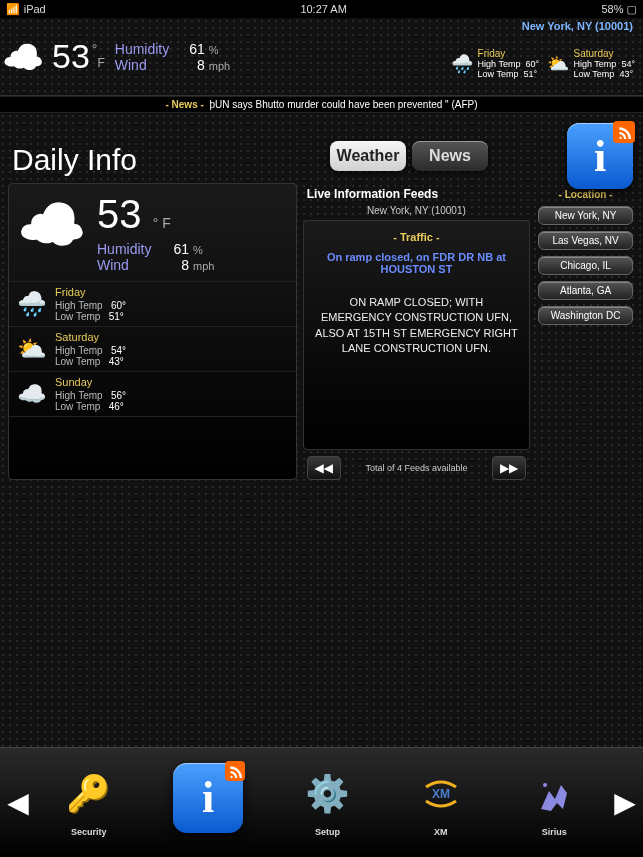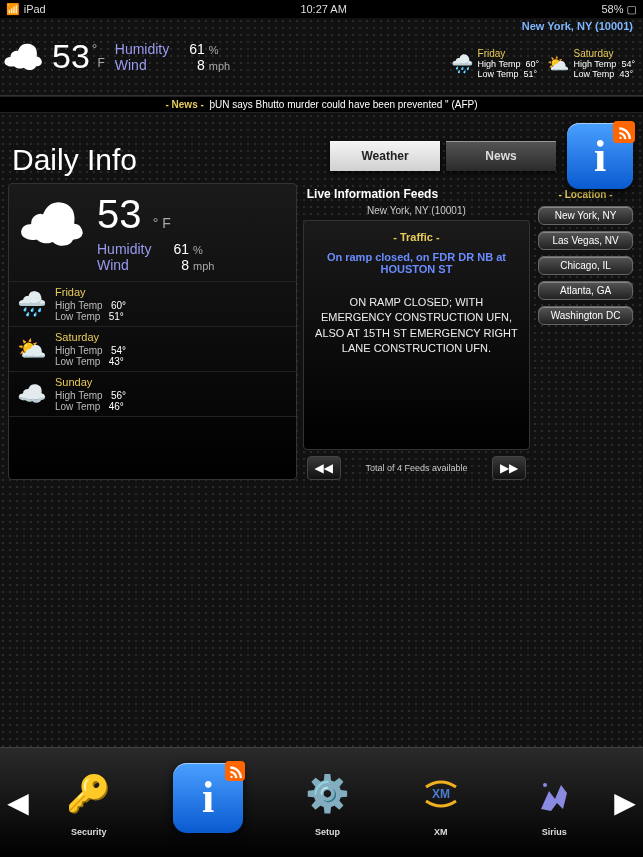--- a/index.html
+++ b/index.html
@@ -44,21 +44,21 @@
 .fday .name { color:#e8cc5a; font-size:10px;}
 .fday .hl { color:#bbb; }
 .fday .hl span { color:#fff;}
 .ticker { font-size:10px; color:#e8cc5a; padding:2px 6px; border-top:1px solid #222; border-bottom:1px solid #222; white-space:nowrap; overflow:hidden;text-align:center;}
 .ticker b { color:#e8cc5a;}
 .ticker span { color:#fff;}
 
 .main { position:relative; padding: 30px 8px 0 8px; }
 .title { font-size: 30px; color:#fff; font-weight:300; padding-left:4px;}
 .tabs { position:absolute; top:28px; left:330px; display:flex; gap:6px;}
-.tab { width:110px; height:30px; border-radius:0; display:flex; align-items:center; justify-content:center; font-size:12px; font-weight:bold; cursor:pointer;
+.tab { width:76px; height:30px; border-radius:8px; display:flex; align-items:center; justify-content:center; font-size:16px; font-weight:bold; cursor:pointer;
   box-shadow: inset 0 1px 0 rgba(255,255,255,.4), 0 2px 4px rgba(0,0,0,.8);
 }
 .tab.active { background:linear-gradient(#f5f5f5,#d0d0d0); color:#222;}
 .tab.inactive { background:linear-gradient(#555,#2a2a2a); color:#ddd;}
 .info-icon { position:absolute; top:10px; right:10px; width:66px; height:66px; border-radius:12px;
   background:linear-gradient(#4aa0ff,#0a5ad0); display:flex; align-items:center; justify-content:center;
   box-shadow:0 3px 8px rgba(0,0,0,.8), inset 0 1px 0 rgba(255,255,255,.5);
 }
 .info-icon .i { font-size:44px; color:#fff; font-weight:bold; font-family:Georgia,serif;}
 .info-icon .rss { position:absolute; top:-2px; right:-2px; width:22px; height:22px; background:#f60; border-radius:4px; display:flex; align-items:center; justify-content:center;}

